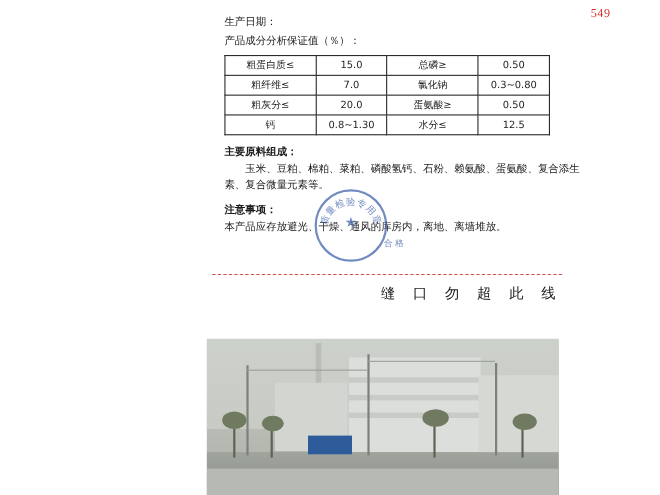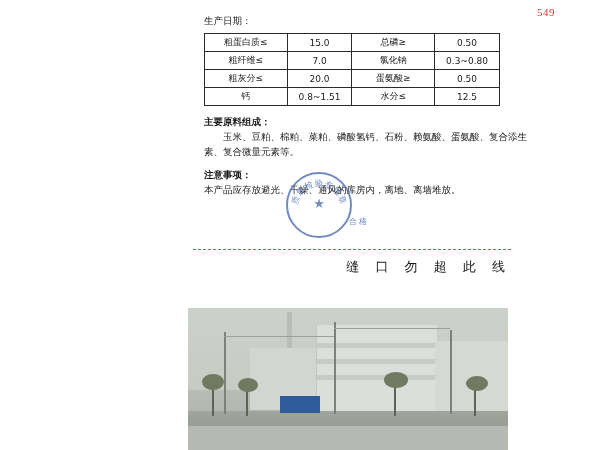--- a/index.html
+++ b/index.html
@@ -250,20 +250,21 @@
 </head>
 <body>
 
 <div class="page">
 
   <div class="page-number">549</div>
 
   <div class="content">
 
     <div class="line">生产日期：</div>
+    <div class="line">产品成分分析保证值（％）：</div>
 
     <table class="spec">
       <colgroup>
           <col class="c1">
           <col class="c2">
           <col class="c3">
           <col class="c4">
         </colgroup>
       <tbody>
         <tr>
@@ -279,21 +280,21 @@
           <td>0.3~0.80</td>
         </tr>
         <tr>
           <td>粗灰分≤</td>
           <td>20.0</td>
           <td>蛋氨酸≥</td>
           <td>0.50</td>
         </tr>
         <tr>
           <td>钙</td>
-          <td>0.8~1.51</td>
+          <td>0.8~1.30</td>
           <td>水分≤</td>
           <td>12.5</td>
         </tr>
       </tbody>
     </table>
 
     <div class="sec-block">
       <div class="sec-title">主要原料组成：</div>
       <div class="sec-body">玉米、豆粕、棉粕、菜粕、磷酸氢钙、石粉、赖氨酸、蛋氨酸、复合添生素、复合微量元素等。</div>
     </div>

